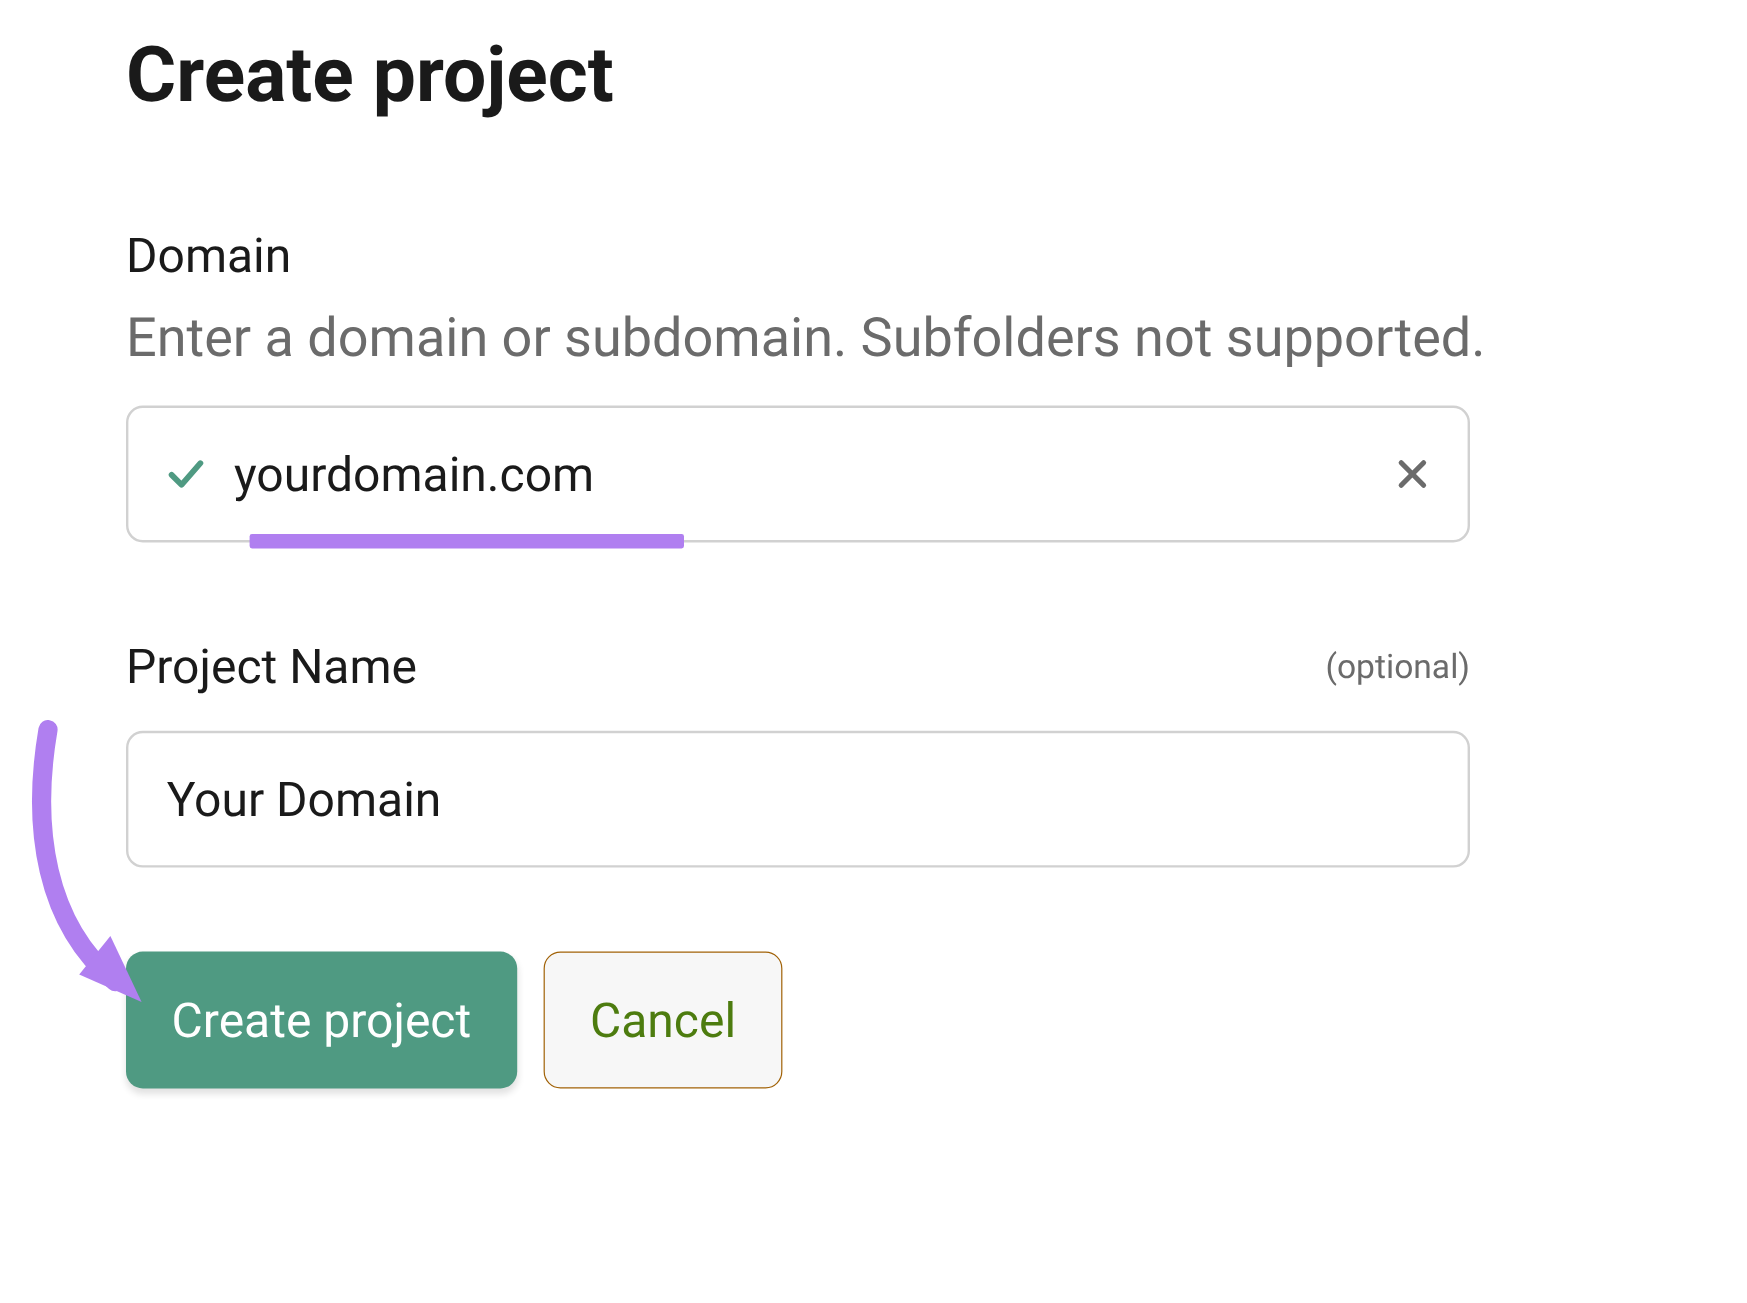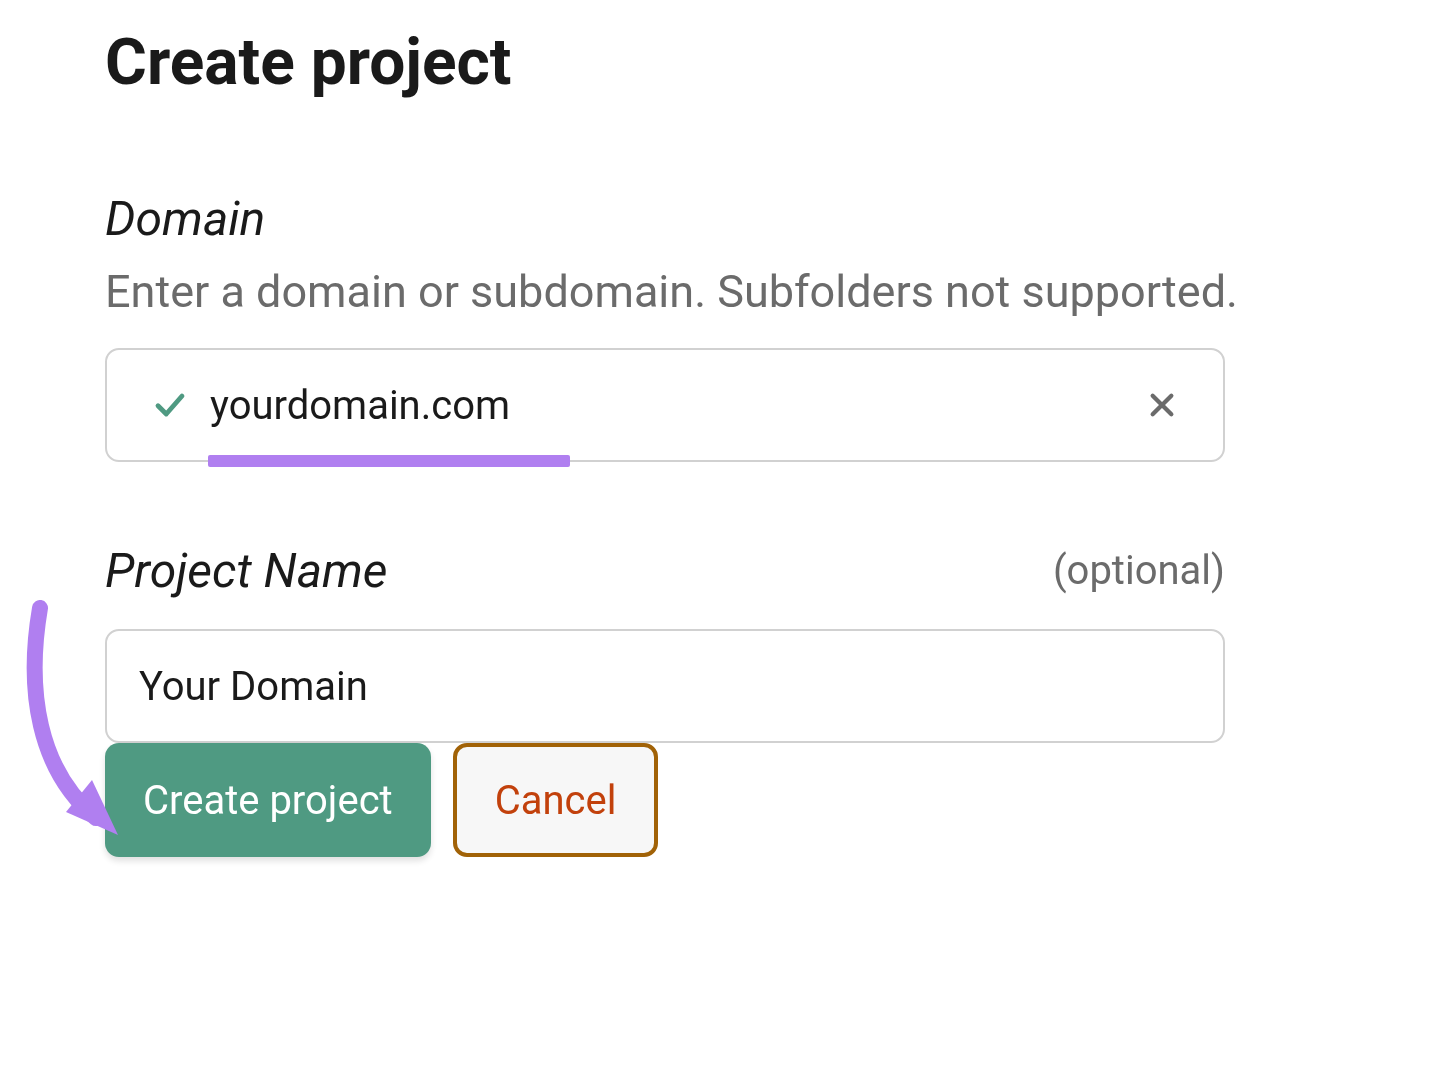--- a/index.html
+++ b/index.html
@@ -15,45 +15,44 @@
       padding: 25px 105px;
       position: relative;
     }
     .page-title {
       font-size: 64px;
       font-weight: 700;
       color: #1a1a1a;
       margin-bottom: 90px;
     }
     .field-label {
-      font-size: 48px;
+      font-size: 40px;
       font-weight: 400;
       color: #1a1a1a;
       margin-bottom: 18px;
-      font-style: italic;
     }
     .field-helper {
       font-size: 45px;
       font-weight: 400;
       color: #6b6b6b;
       margin-bottom: 30px;
     }
     .input-wrap {
       position: relative;
       width: 1120px;
       margin-bottom: 80px;
     }
     .domain-input-box {
       display: flex;
       align-items: center;
       width: 100%;
       height: 114px;
       border: 2px solid #d1d1d1;
       border-radius: 14px;
-      padding: 0 45px;
+      padding: 0 30px;
       background: #ffffff;
     }
     .check-icon {
       width: 36px;
       height: 36px;
       flex-shrink: 0;
       margin-right: 22px;
     }
     .domain-value {
       font-size: 40px;
@@ -77,33 +76,34 @@
       border-radius: 2px;
     }
     .label-row {
       display: flex;
       justify-content: space-between;
       align-items: center;
       width: 1120px;
       margin-bottom: 30px;
     }
     .optional-text {
-      font-size: 40px;
+      font-size: 28px;
       color: #6b6b6b;
     }
     .text-input {
       width: 1120px;
       height: 114px;
       border: 2px solid #d1d1d1;
       border-radius: 14px;
       padding: 0 32px;
       font-size: 40px;
       color: #1a1a1a;
       font-family: inherit;
       outline: none;
+      margin-bottom: 70px;
       background: #ffffff;
     }
     .button-row {
       display: flex;
       gap: 22px;
     }
     .btn {
       height: 114px;
       border-radius: 14px;
       font-size: 40px;
@@ -116,22 +116,22 @@
       justify-content: center;
     }
     .btn-primary {
       background: #4f9a82;
       color: #ffffff;
       border: none;
       box-shadow: 0 4px 6px rgba(0,0,0,0.12);
     }
     .btn-secondary {
       background: #f7f7f7;
-      color: #c2410c;
-      border: 4px solid #a16207;
+      color: #4d7c0f;
+      border: 1px solid #a16207;
     }
     .annotation-arrow {
       position: absolute;
       left: 18px;
       top: 600px;
       width: 120px;
       height: 260px;
       pointer-events: none;
     }
   </style>

